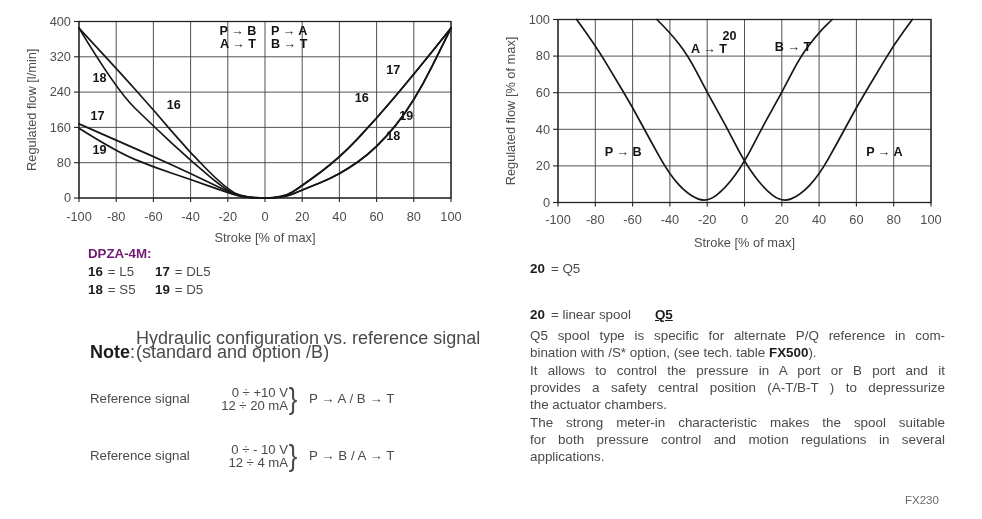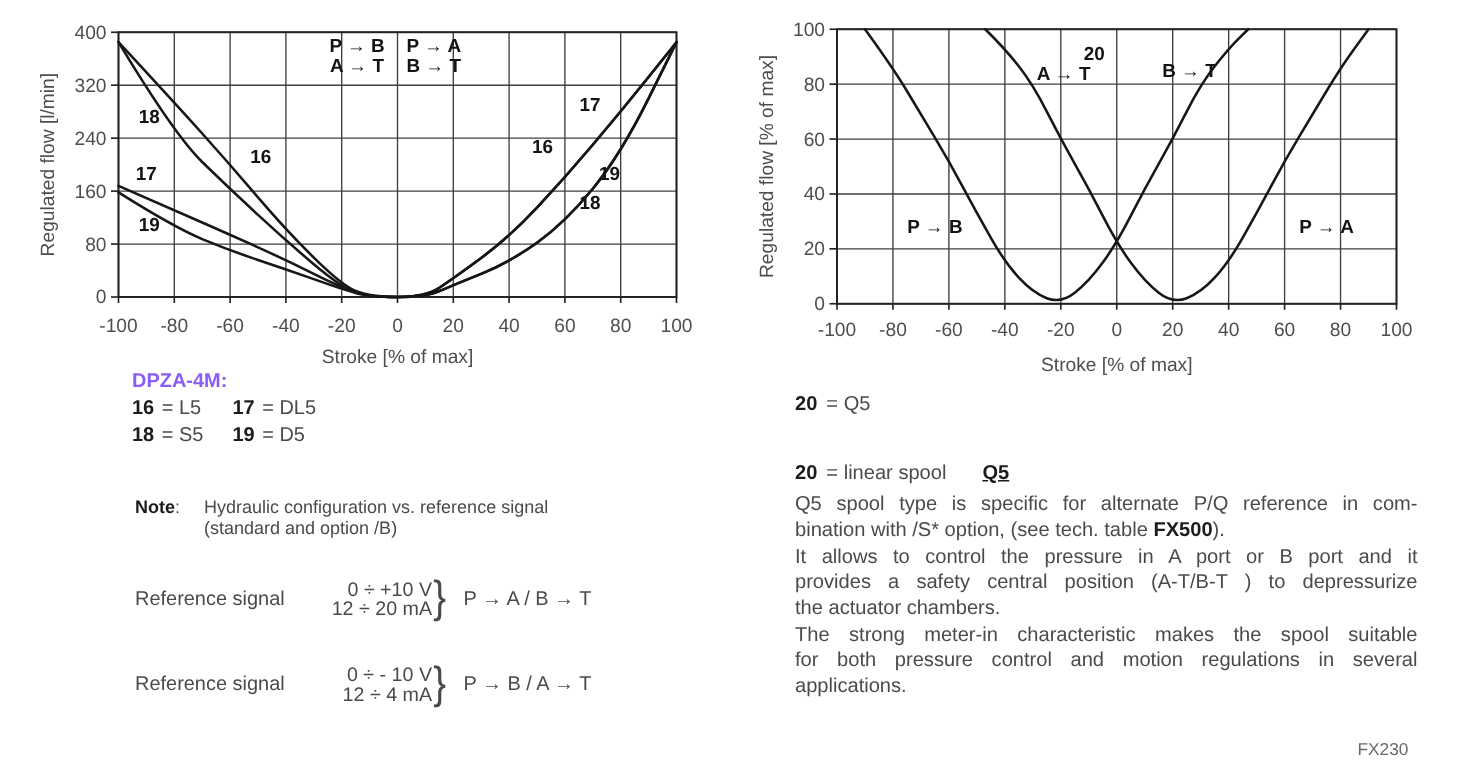--- a/index.html
+++ b/index.html
@@ -6,28 +6,28 @@
   .page{
     position:relative;width:982px;height:519px;background:#ffffff;
     font-family:"Liberation Sans","DejaVu Sans",sans-serif;color:#4a4a4a;overflow:hidden;
   }
   .chart{position:absolute;top:0;left:0;}
   .chart-right{left:491px;}
   b,.bold{font-weight:bold;color:#1c1c1c;}
 
   
   #dpza-block{position:absolute;left:88px;top:245px;font-size:13.3px;line-height:18px;}
-  .block-title{font-weight:bold;color:#8b5cf6;}
+  .block-title{font-weight:bold;color:#701a75;}
   .spool-row{display:flex;}
   .spool-cell{width:67px;white-space:nowrap;}
   .spool-cell .code{font-weight:bold;color:#1c1c1c;}
   .spool-cell .lbl{margin-left:5px;}
 
   
-  #note-block{position:absolute;left:90px;top:332px;font-size:12px;line-height:13.8px;display:flex;}
+  #note-block{position:absolute;left:90px;top:332px;font-size:18px;line-height:13.8px;display:flex;align-items:flex-end;}
   .note-label{width:46px;flex:none;}
   .note-colon{color:#4a4a4a;}
 
   
   #ref-signals{position:absolute;left:90px;top:385px;}
   .ref-row{display:flex;align-items:center;height:27px;margin-bottom:30px;font-size:13.3px;white-space:nowrap;}
   .ref-label{width:112px;flex:none;}
   .ref-stack{width:86px;flex:none;text-align:right;font-size:13.1px;line-height:13px;}
   .ref-brace{font-size:30px;font-weight:400;color:#4a4a4a;margin-left:0px;transform:scaleX(.85);line-height:26px;}
   .ref-result{margin-left:11px;}

